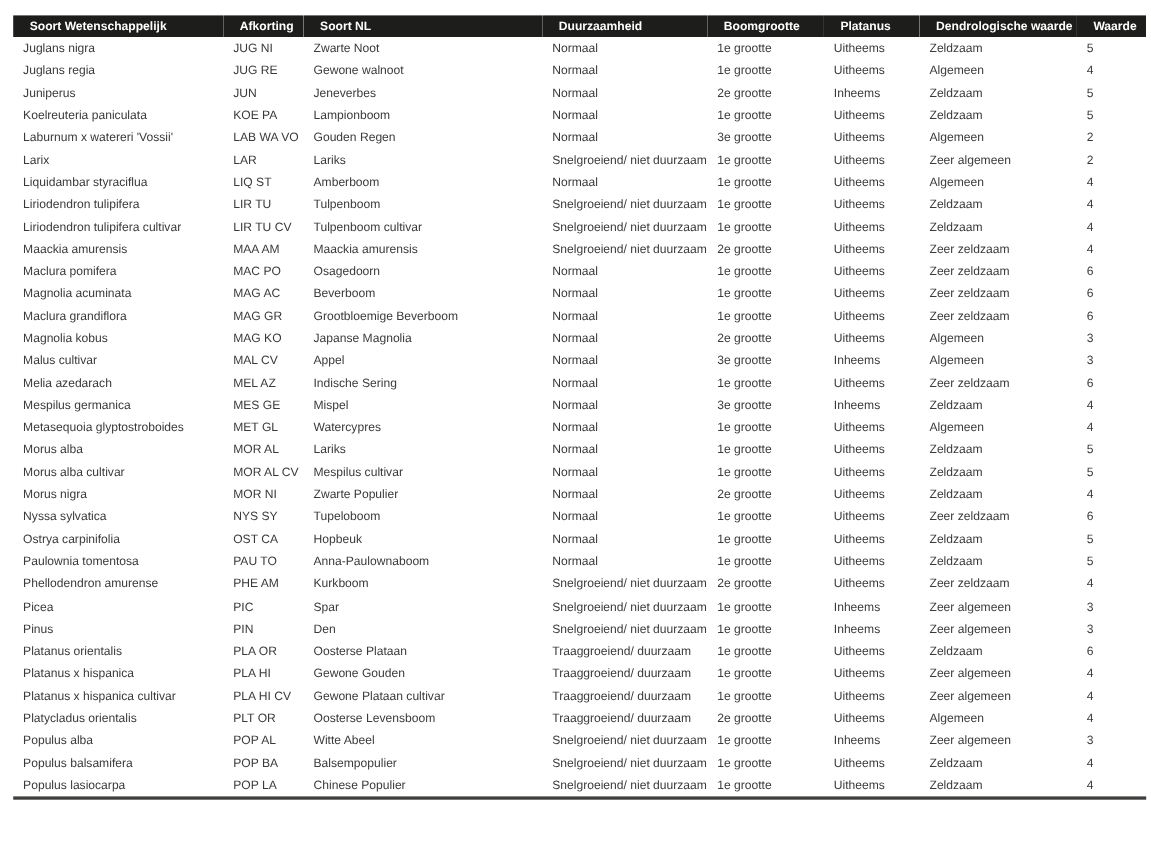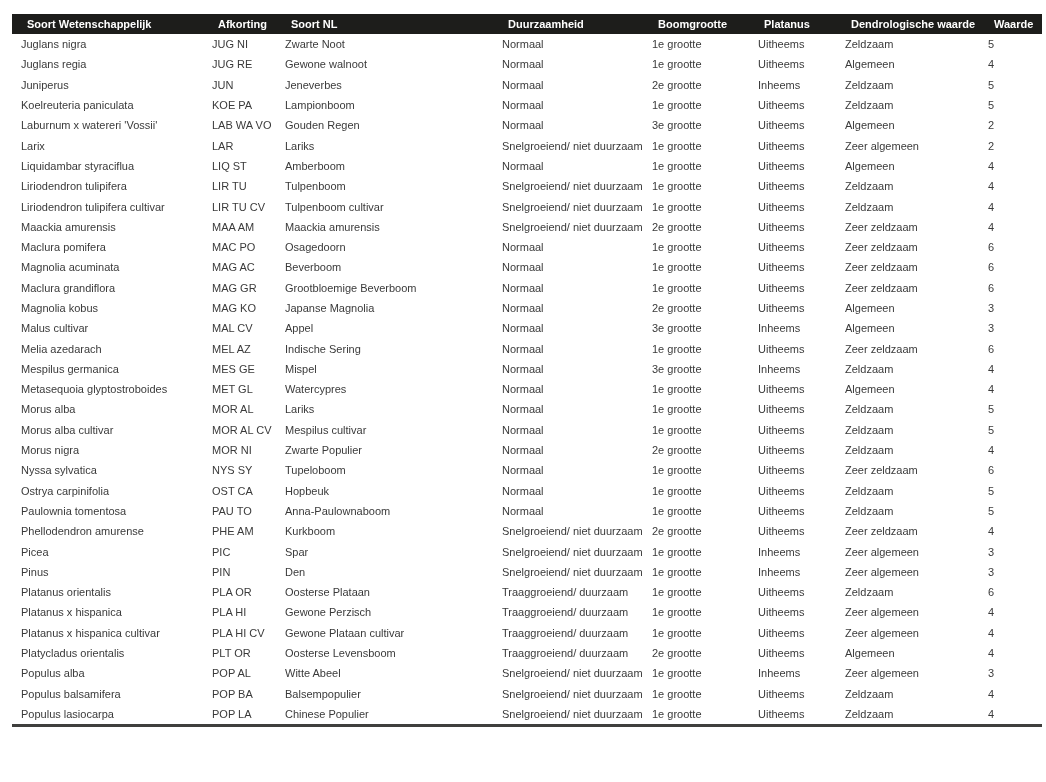--- a/index.html
+++ b/index.html
@@ -358,21 +358,21 @@
           <td>Oosterse Plataan</td>
           <td>Traaggroeiend/ duurzaam</td>
           <td>1e grootte</td>
           <td>Uitheems</td>
           <td>Zeldzaam</td>
           <td>6</td>
         </tr>
         <tr>
           <td>Platanus x hispanica</td>
           <td>PLA HI</td>
-          <td>Gewone Perzisch</td>
+          <td>Gewone Gouden</td>
           <td>Traaggroeiend/ duurzaam</td>
           <td>1e grootte</td>
           <td>Uitheems</td>
           <td>Zeer algemeen</td>
           <td>4</td>
         </tr>
         <tr>
           <td>Platanus x hispanica cultivar</td>
           <td>PLA HI CV</td>
           <td>Gewone Plataan cultivar</td>

